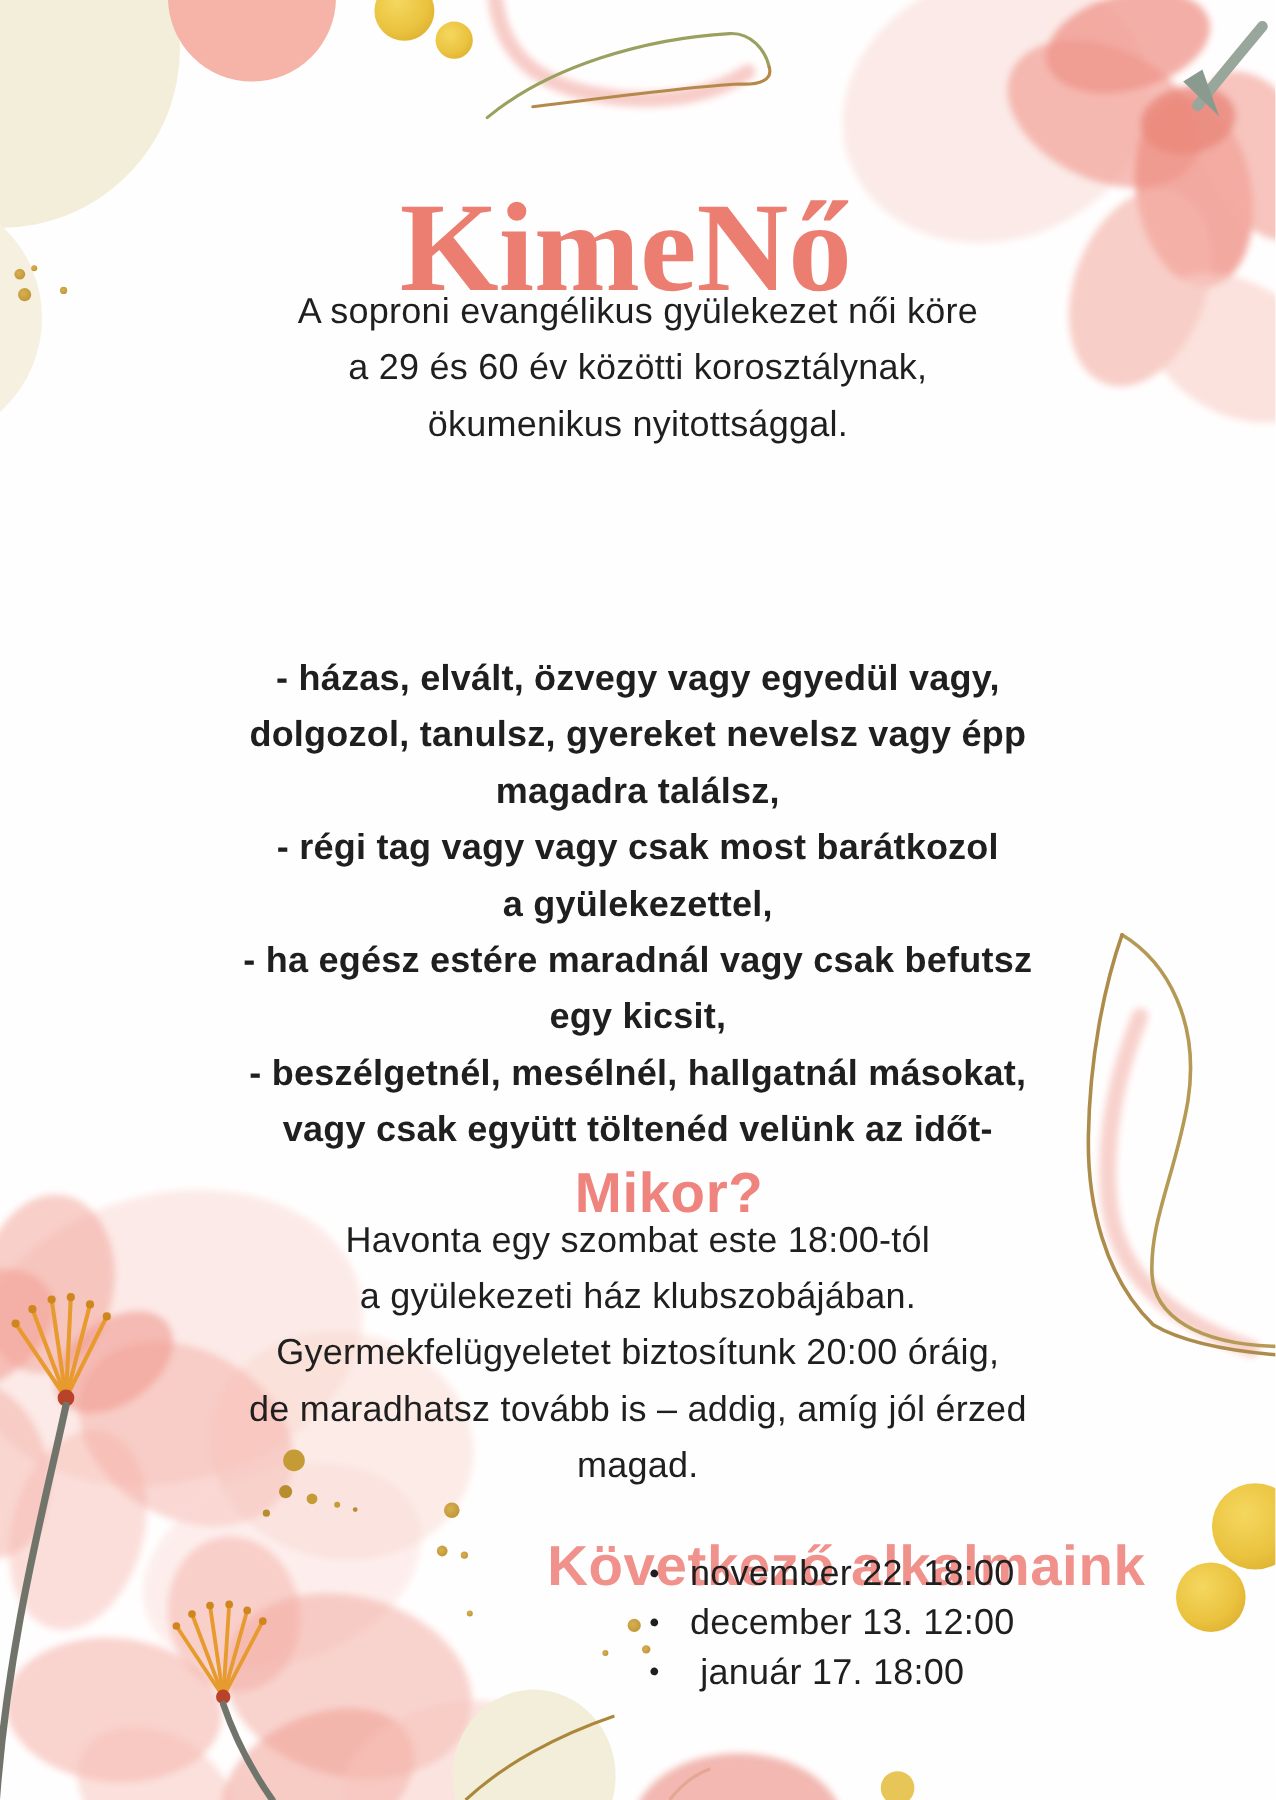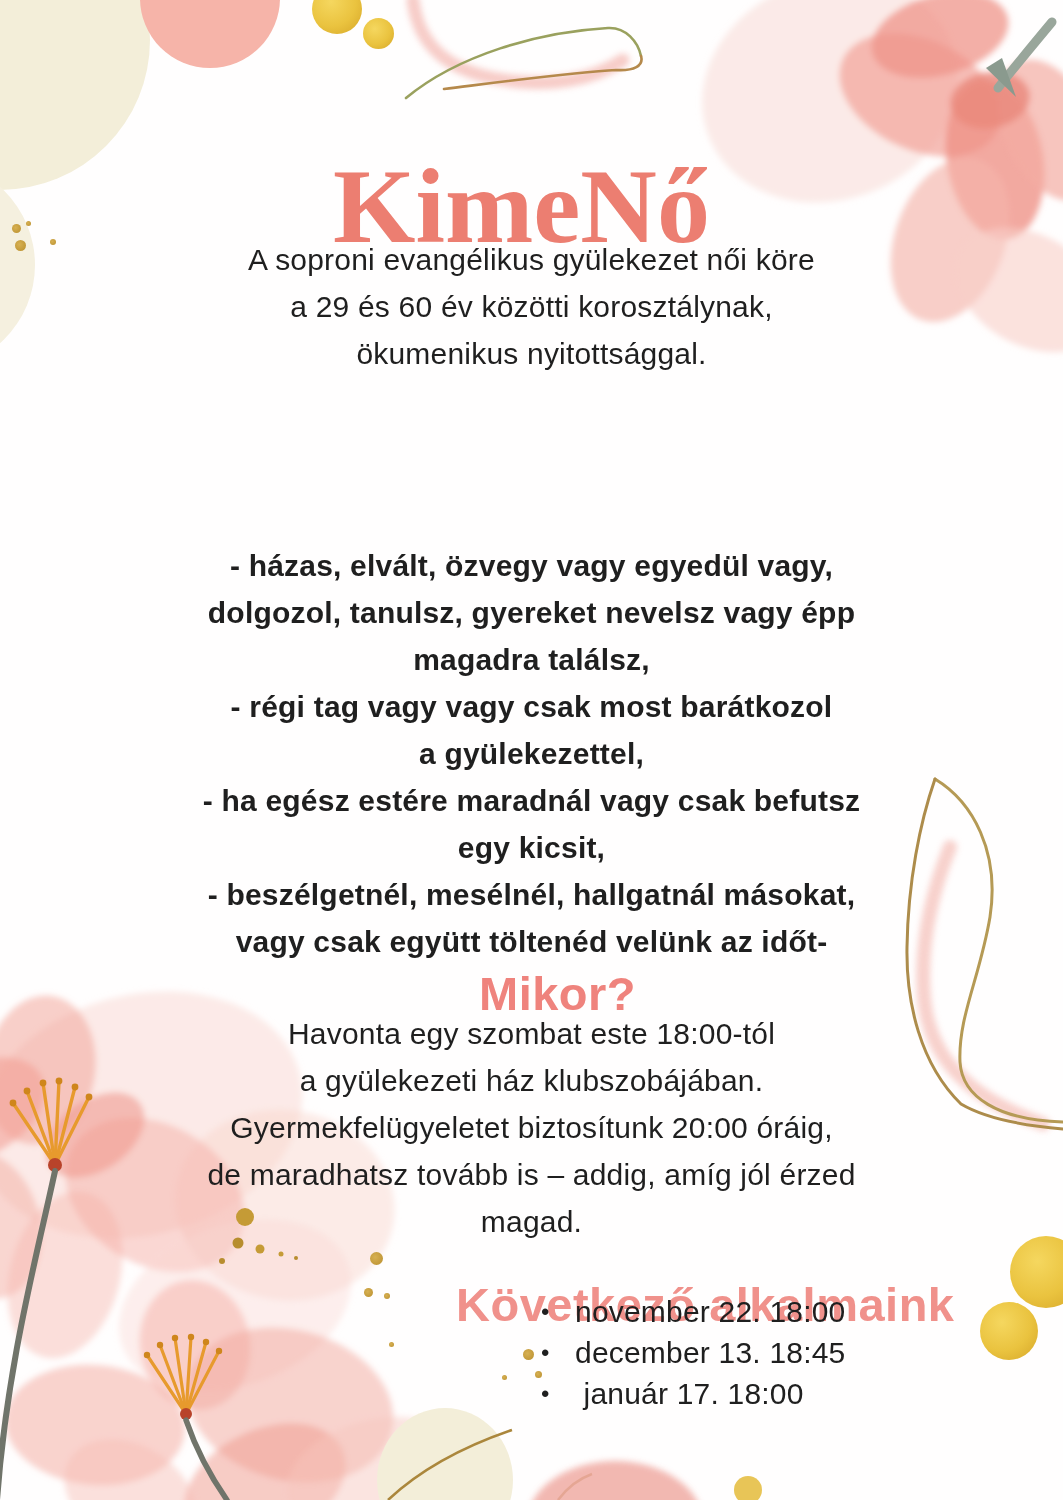--- a/index.html
+++ b/index.html
@@ -196,21 +196,21 @@
 
   <h2 class="heading kovetkezo">Következő alkalmaink</h2>
 
   <ul class="events">
     <li>
       <span class="bullet">•</span>
       <span class="event-label">november 22. 18:00</span>
     </li>
     <li>
       <span class="bullet">•</span>
-      <span class="event-label">december 13. 18:45</span>
+      <span class="event-label">december 13. 12:00</span>
     </li>
     <li>
       <span class="bullet">•</span>
       <span class="event-label"> január 17. 18:00</span>
     </li>
   </ul>
 
 </div>
 
 </body></html>

